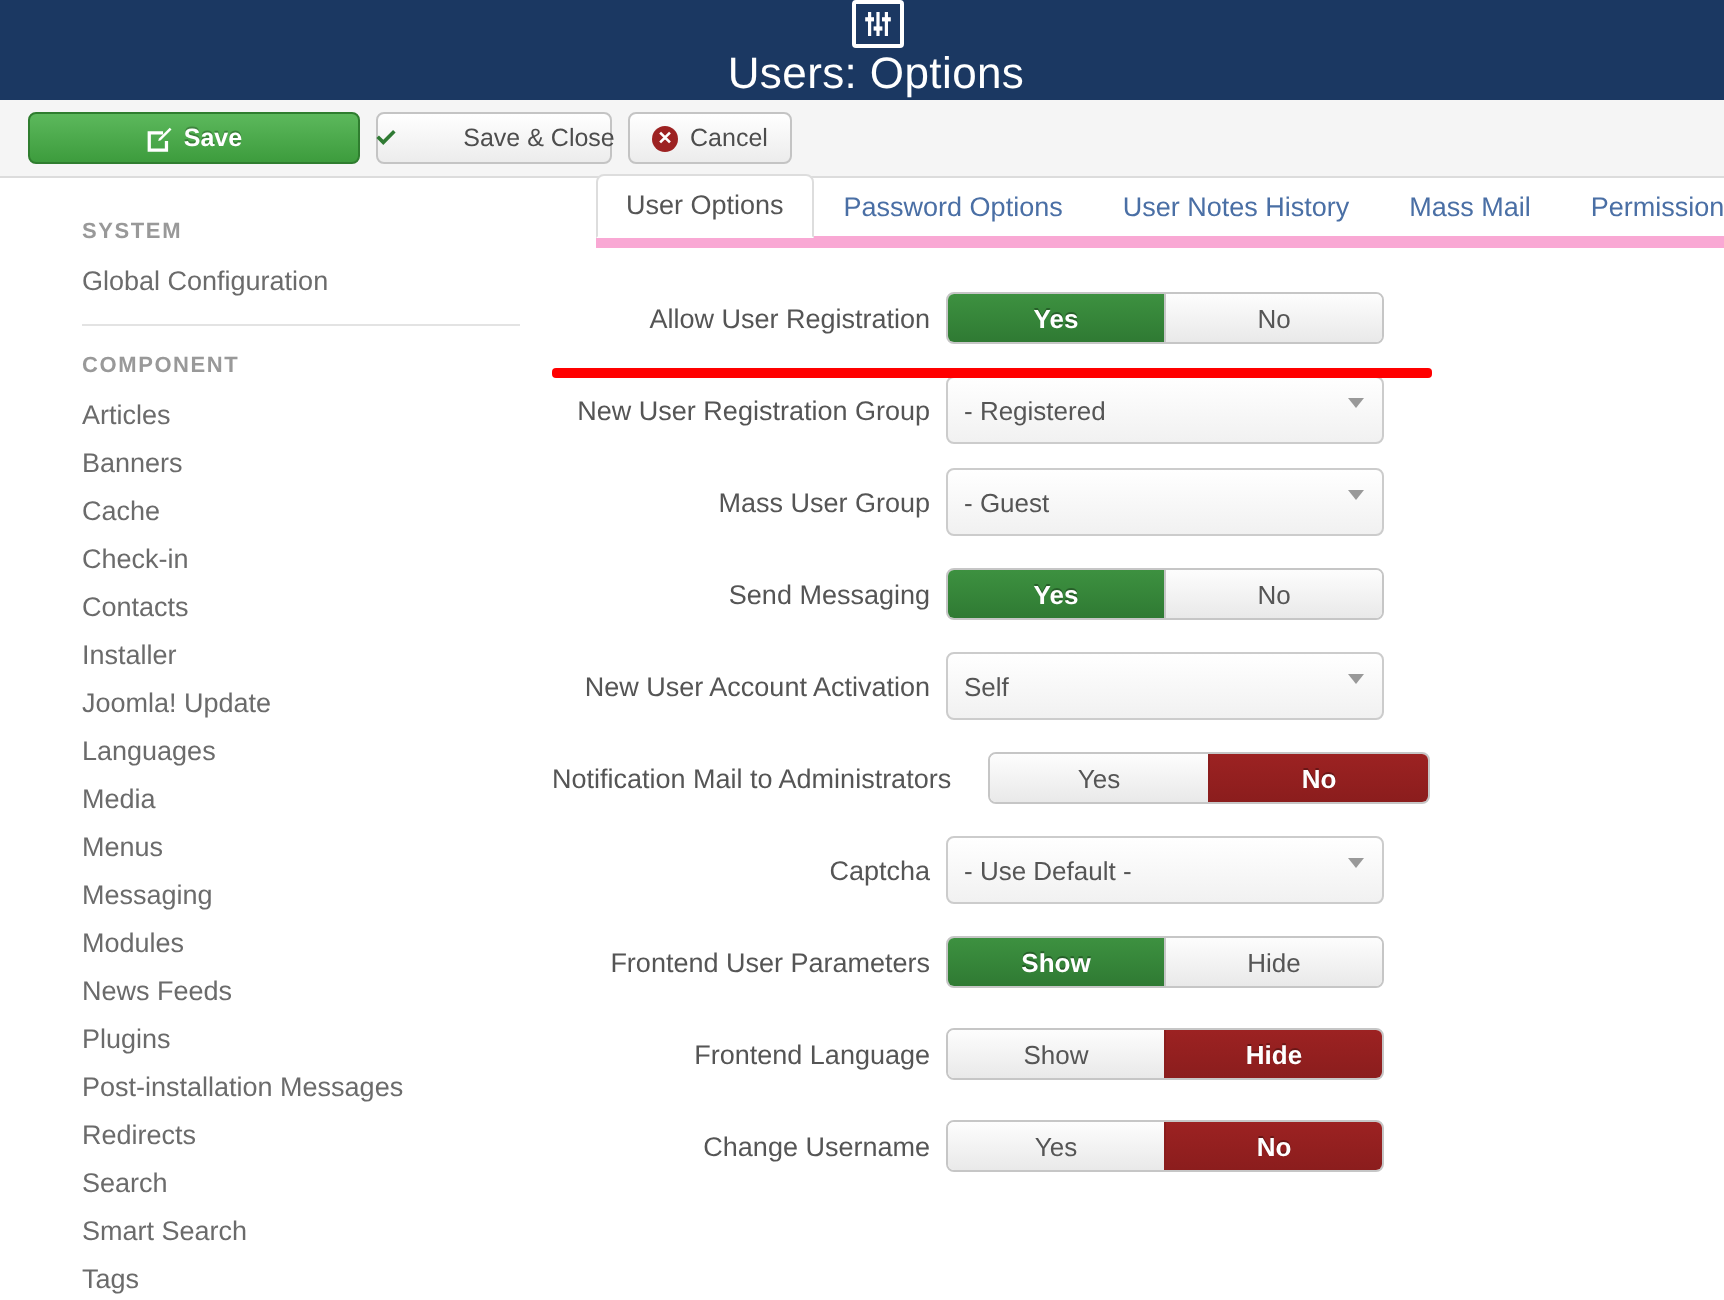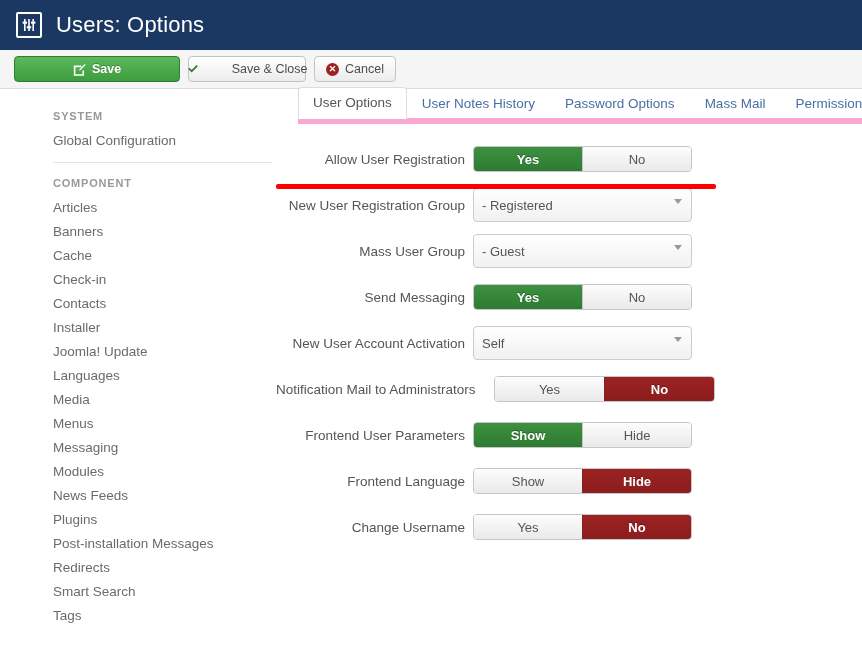--- a/index.html
+++ b/index.html
@@ -9,21 +9,21 @@
     overflow: hidden;
     background: #ffffff;
     font-family: "Liberation Sans", sans-serif;
   }
 
   
   #header {
     position: absolute; left: 0; top: 0;
     width: 862px; height: 50px;
     background: #1b3862;
-    display: flex; align-items: center;
+    display: flex; align-items: center; flex-direction: column;
   }
   #header-icon {
     margin-left: 16px;
     width: 26px; height: 26px;
     border: 2px solid #ffffff;
     border-radius: 2px;
     display: flex; align-items: center; justify-content: center;
   }
   #header-icon svg { display: block; }
   #page-title {
@@ -75,21 +75,20 @@
     background: #9d2222;
     display: inline-flex; align-items: center; justify-content: center;
     color: #fff; font-size: 9px; line-height: 1; font-weight: bold;
   }
 
   
   #sidebar {
     position: absolute; left: 0; top: 90px;
     width: 276px; height: 528px;
     padding-top: 16px;
-    margin-left: 12px;
   }
   .side-heading {
     color: #999999;
     font-size: 11px;
     font-weight: bold;
     letter-spacing: 0.8px;
     padding: 4px 0 6px 41px;
   }
   .side-link {
     display: block;
@@ -283,31 +282,32 @@
   <a class="side-link">Joomla! Update</a>
   <a class="side-link">Languages</a>
   <a class="side-link">Media</a>
   <a class="side-link">Menus</a>
   <a class="side-link">Messaging</a>
   <a class="side-link">Modules</a>
   <a class="side-link">News Feeds</a>
   <a class="side-link">Plugins</a>
   <a class="side-link">Post-installation Messages</a>
   <a class="side-link">Redirects</a>
+  <a class="side-link">Search</a>
   <a class="side-link">Smart Search</a>
   <a class="side-link">Tags</a>
 
 </div>
 
 <div id="main">
 
   <div id="tabs">
     <div class="tab active">User Options</div>
+    <div class="tab">Password Options</div>
     <div class="tab">User Notes History</div>
-    <div class="tab">Password Options</div>
     <div class="tab">Mass Mail</div>
     <div class="tab">Permissions</div>
   </div>
 
   <div id="form">
 
     <div class="row">
       <div class="row-label">Allow User Registration</div>
       <div class="control">
         <div class="toggle">
@@ -360,20 +360,29 @@
     <div class="row">
       <div class="row-label">Notification Mail to Administrators</div>
       <div class="control off-right">
         <div class="toggle wide">
           <div class="tgl-opt">Yes</div>
           <div class="tgl-opt on-red">No</div>
         </div>
       </div>
     </div>
 
+    <div class="row">
+      <div class="row-label">Captcha</div>
+      <div class="control">
+        <div class="sel">
+          <span>- Use Default -</span>
+          <span class="caret"></span>
+        </div>
+      </div>
+    </div>
 
     <div class="row">
       <div class="row-label">Frontend User Parameters</div>
       <div class="control">
         <div class="toggle">
           <div class="tgl-opt on-green">Show</div>
           <div class="tgl-opt">Hide</div>
         </div>
       </div>
     </div>

